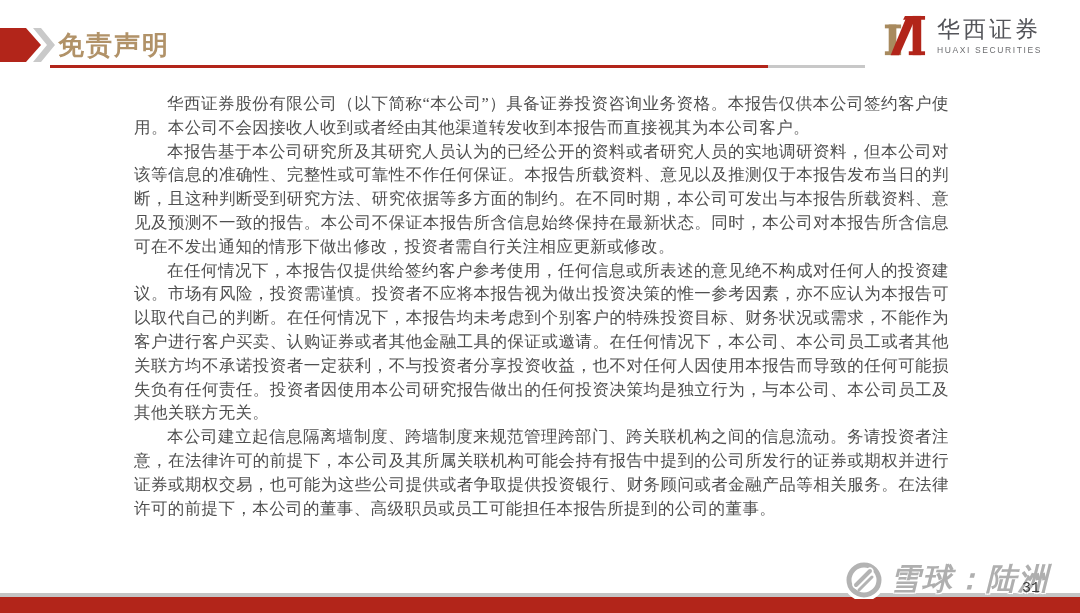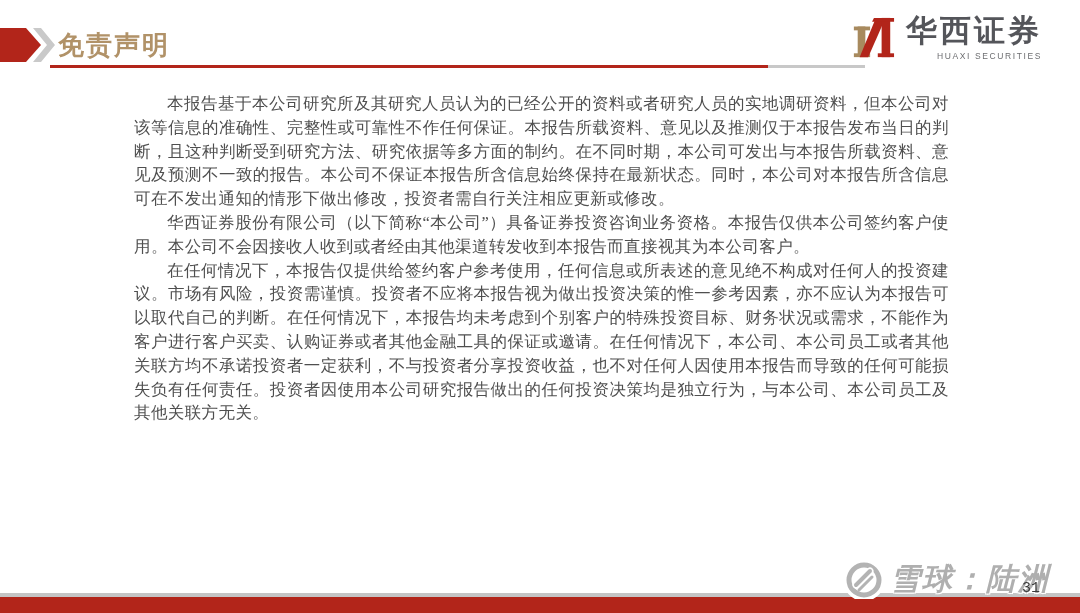--- a/index.html
+++ b/index.html
@@ -20,21 +20,21 @@
   }
   .rule{position:absolute;left:50px;top:65px;height:3px;width:815px;display:flex;}
   .rule-red{width:718px;height:3px;background:#B2251A;}
   .rule-gray{width:97px;height:3px;background:#C8C8C8;}
   .brand{
     position:absolute;right:38px;top:14px;
     display:flex;align-items:center;gap:10px;
   }
   .brand-cn{
     font-family:"Liberation Serif",serif;
-    font-size:31px;font-weight:700;color:#54555A;letter-spacing:3px;line-height:1.1;
+    font-size:23px;font-weight:400;color:#54555A;letter-spacing:3px;line-height:1.1;
   }
   .brand-en{
     font-size:8.5px;color:#6D6E71;letter-spacing:1.6px;margin-top:3px;
     font-family:"Liberation Sans",sans-serif;
     text-align:right;
   }
   
   .disclaimer{
     position:absolute;left:134px;top:92px;width:815px;
     font-family:"Liberation Serif",serif;
@@ -100,23 +100,24 @@
         <rect x="29" y="39" width="17" height="4"></rect>
       </g>
     </svg>
     <div class="brand-text">
       <div class="brand-cn">华西证券</div>
       <div class="brand-en">HUAXI SECURITIES</div>
     </div>
   </div>
 
   <main class="disclaimer">
+    <p>华西证券股份有限公司（以下简称“本公司”）具备证券投资咨询业务资格。本报告仅供本公司签约客户使用。本公司不会因接收人收到或者经由其他渠道转发收到本报告而直接视其为本公司客户。</p>
     <p>本报告基于本公司研究所及其研究人员认为的已经公开的资料或者研究人员的实地调研资料，但本公司对该等信息的准确性、完整性或可靠性不作任何保证。本报告所载资料、意见以及推测仅于本报告发布当日的判断，且这种判断受到研究方法、研究依据等多方面的制约。在不同时期，本公司可发出与本报告所载资料、意见及预测不一致的报告。本公司不保证本报告所含信息始终保持在最新状态。同时，本公司对本报告所含信息可在不发出通知的情形下做出修改，投资者需自行关注相应更新或修改。</p>
-    <p>华西证券股份有限公司（以下简称“本公司”）具备证券投资咨询业务资格。本报告仅供本公司签约客户使用。本公司不会因接收人收到或者经由其他渠道转发收到本报告而直接视其为本公司客户。</p>
     <p>在任何情况下，本报告仅提供给签约客户参考使用，任何信息或所表述的意见绝不构成对任何人的投资建议。市场有风险，投资需谨慎。投资者不应将本报告视为做出投资决策的惟一参考因素，亦不应认为本报告可以取代自己的判断。在任何情况下，本报告均未考虑到个别客户的特殊投资目标、财务状况或需求，不能作为客户进行客户买卖、认购证券或者其他金融工具的保证或邀请。在任何情况下，本公司、本公司员工或者其他关联方均不承诺投资者一定获利，不与投资者分享投资收益，也不对任何人因使用本报告而导致的任何可能损失负有任何责任。投资者因使用本公司研究报告做出的任何投资决策均是独立行为，与本公司、本公司员工及其他关联方无关。</p>
+    <p>本公司建立起信息隔离墙制度、跨墙制度来规范管理跨部门、跨关联机构之间的信息流动。务请投资者注意，在法律许可的前提下，本公司及其所属关联机构可能会持有报告中提到的公司所发行的证券或期权并进行证券或期权交易，也可能为这些公司提供或者争取提供投资银行、财务顾问或者金融产品等相关服务。在法律许可的前提下，本公司的董事、高级职员或员工可能担任本报告所提到的公司的董事。</p>
   </main>
 
   <div class="watermark">
     <svg width="38" height="38" viewBox="0 0 38 38" aria-hidden="true">
       <circle cx="19" cy="19" r="16.5" fill="none" stroke="#ffffff" stroke-width="9"></circle>
       <circle cx="19" cy="19" r="15" fill="none" stroke="#B3B3B3" stroke-width="5"></circle>
       <path d="M11,24 L25,10" stroke="#ffffff" stroke-width="7" fill="none" stroke-linecap="round"></path>
       <path d="M11,24 L25,10" stroke="#B3B3B3" stroke-width="4" fill="none" stroke-linecap="round"></path>
       <path d="M14,29 L27,16" stroke="#B3B3B3" stroke-width="3" fill="none" stroke-linecap="round"></path>
     </svg>

